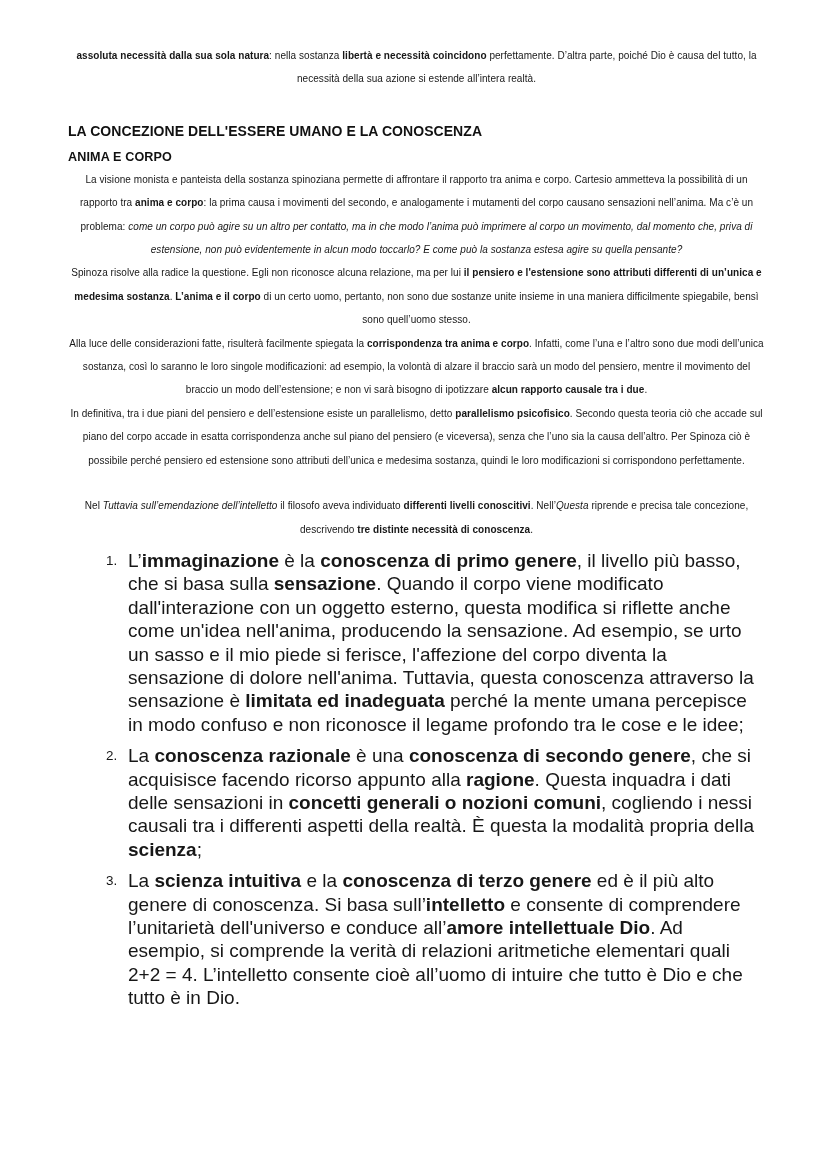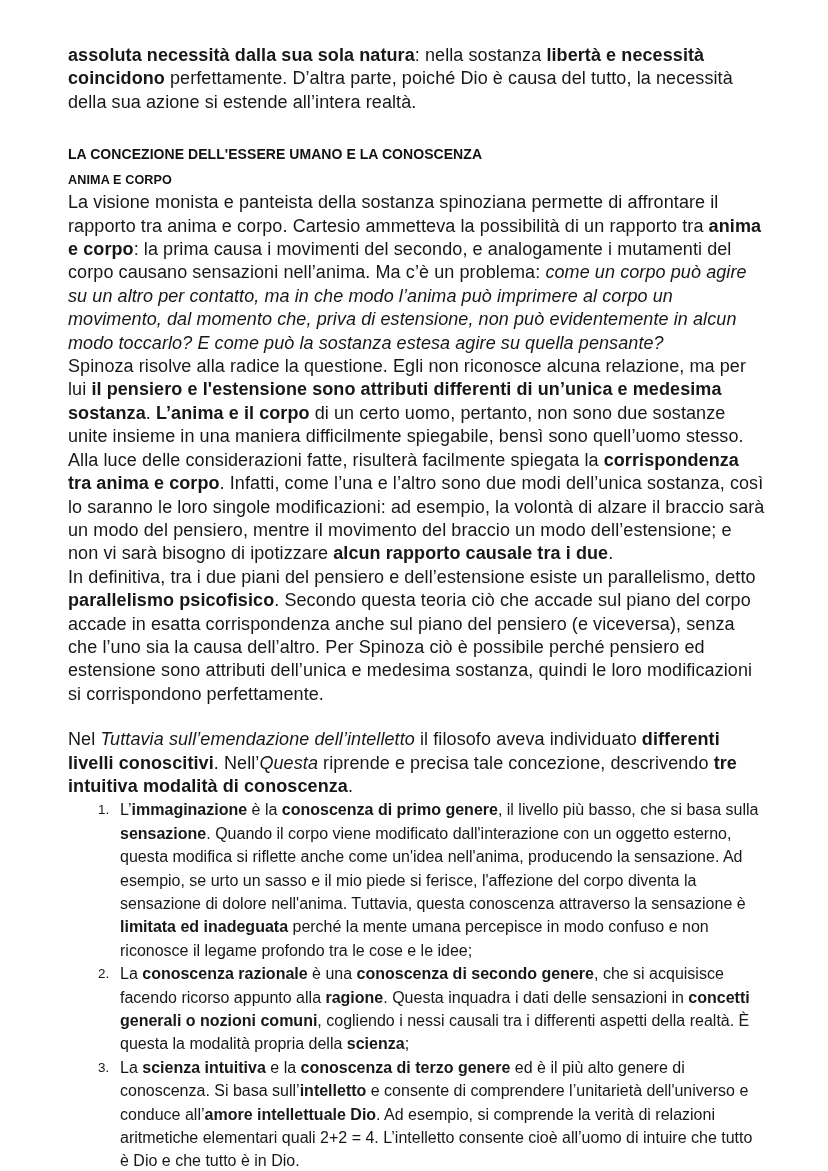--- a/index.html
+++ b/index.html
@@ -19,23 +19,23 @@
     min-height: 1171px;
     box-sizing: border-box;
     padding: 44px 63px 40px 68px;
     background: #ffffff;
   }
   .doc {
     width: 697px;
   }
   p.para {
     margin: 0;
-    font-size: 18px;
+    font-size: 10px;
     line-height: 23.4px;
-    text-align: left;
+    text-align: center;
     color: #171717;
     letter-spacing: 0.005em;
   }
   h1.section-title {
     margin: 0;
     font-size: 14px;
     line-height: 30px;
     font-weight: bold;
     letter-spacing: 0.004em;
     color: #111111;
@@ -55,22 +55,22 @@
   ol.genres {
     margin: 0;
     padding: 0;
     list-style: none;
     counter-reset: genre;
   }
   ol.genres > li {
     position: relative;
     counter-increment: genre;
     padding-left: 52px;
-    margin: 0;
-    font-size: 16px;
+    margin: 8px;
+    font-size: 19px;
     line-height: 23.4px;
   }
   ol.genres > li::before {
     content: counter(genre) ".";
     position: absolute;
     left: 30px;
     top: 0;
     font-size: 13.4px;
     line-height: 23.4px;
     color: #171717;
@@ -94,21 +94,21 @@
 
     <p class="para"><span>Spinoza risolve alla radice la questione. Egli non riconosce alcuna relazione, ma per lui </span><b>il pensiero e l'estensione sono attributi differenti di un’unica e medesima sostanza</b><span>. </span><b>L’anima e il corpo</b><span> di un certo uomo, pertanto, non sono due sostanze unite insieme in una maniera difficilmente spiegabile, bensì sono quell’uomo stesso.</span></p>
 
     <p class="para"><span>Alla luce delle considerazioni fatte, risulterà facilmente spiegata la </span><b>corrispondenza tra anima e corpo</b><span>. Infatti, come l’una e l’altro sono due modi dell’unica sostanza, così lo saranno le loro singole modificazioni: ad esempio, la volontà di alzare il braccio sarà un modo del pensiero, mentre il movimento del braccio un modo dell’estensione; e non vi sarà bisogno di ipotizzare </span><b>alcun rapporto causale tra i due</b><span>.</span></p>
 
     <p class="para"><span>In definitiva, tra i due piani del pensiero e dell’estensione esiste un parallelismo, detto </span><b>parallelismo psicofisico</b><span>. Secondo questa teoria ciò che accade sul piano del corpo accade in esatta corrispondenza anche sul piano del pensiero (e viceversa), senza che l’uno sia la causa dell’altro. Per Spinoza ciò è possibile perché pensiero ed estensione sono attributi dell’unica e medesima sostanza, quindi le loro modificazioni si corrispondono perfettamente.</span></p>
 
     <div class="pre-heading-gap"></div>
 
 
-    <p class="para"><span>Nel </span><i>Tuttavia sull’emendazione dell’intelletto</i><span> il filosofo aveva individuato </span><b>differenti livelli conoscitivi</b><span>. Nell’</span><i>Questa</i><span> riprende e precisa tale concezione, descrivendo </span><b>tre intuitiva modalità di conoscenza</b><span>.</span></p>
+    <p class="para"><span>Nel </span><i>Tuttavia sull’emendazione dell’intelletto</i><span> il filosofo aveva individuato </span><b>differenti livelli conoscitivi</b><span>. Nell’</span><i>Questa</i><span> riprende e precisa tale concezione, descrivendo </span><b>tre distinte necessità di conoscenza</b><span>.</span></p>
 
     <ol class="genres">
       <li><span>L’</span><b>immaginazione</b><span> è la </span><b>conoscenza di primo genere</b><span>, il livello più basso, che si basa sulla </span><b>sensazione</b><span>. Quando il corpo viene modificato dall'interazione con un oggetto esterno, questa modifica si riflette anche come un'idea nell'anima, producendo la sensazione. Ad esempio, se urto un sasso e il mio piede si ferisce, l'affezione del corpo diventa la sensazione di dolore nell'anima. Tuttavia, questa conoscenza attraverso la sensazione è </span><b>limitata ed inadeguata</b><span> perché la mente umana percepisce in modo confuso e non riconosce il legame profondo tra le cose e le idee;</span></li>
 
       <li><span>La </span><b>conoscenza razionale</b><span> è una </span><b>conoscenza di secondo genere</b><span>, che si acquisisce facendo ricorso appunto alla </span><b>ragione</b><span>. Questa inquadra i dati delle sensazioni in </span><b>concetti generali o nozioni comuni</b><span>, cogliendo i nessi causali tra i differenti aspetti della realtà. È questa la modalità propria della </span><b>scienza</b><span>;</span></li>
 
       <li><span>La </span><b>scienza intuitiva</b><span> e la </span><b>conoscenza di terzo genere</b><span> ed è il più alto genere di conoscenza. Si basa sull’</span><b>intelletto</b><span> e consente di comprendere l’unitarietà dell'universo e conduce all’</span><b>amore intellettuale Dio</b><span>. Ad esempio, si comprende la verità di relazioni aritmetiche elementari quali 2+2 = 4. L’intelletto consente cioè all’uomo di intuire che tutto è Dio e che tutto è in Dio.</span></li>
     </ol>
 
   </div>

